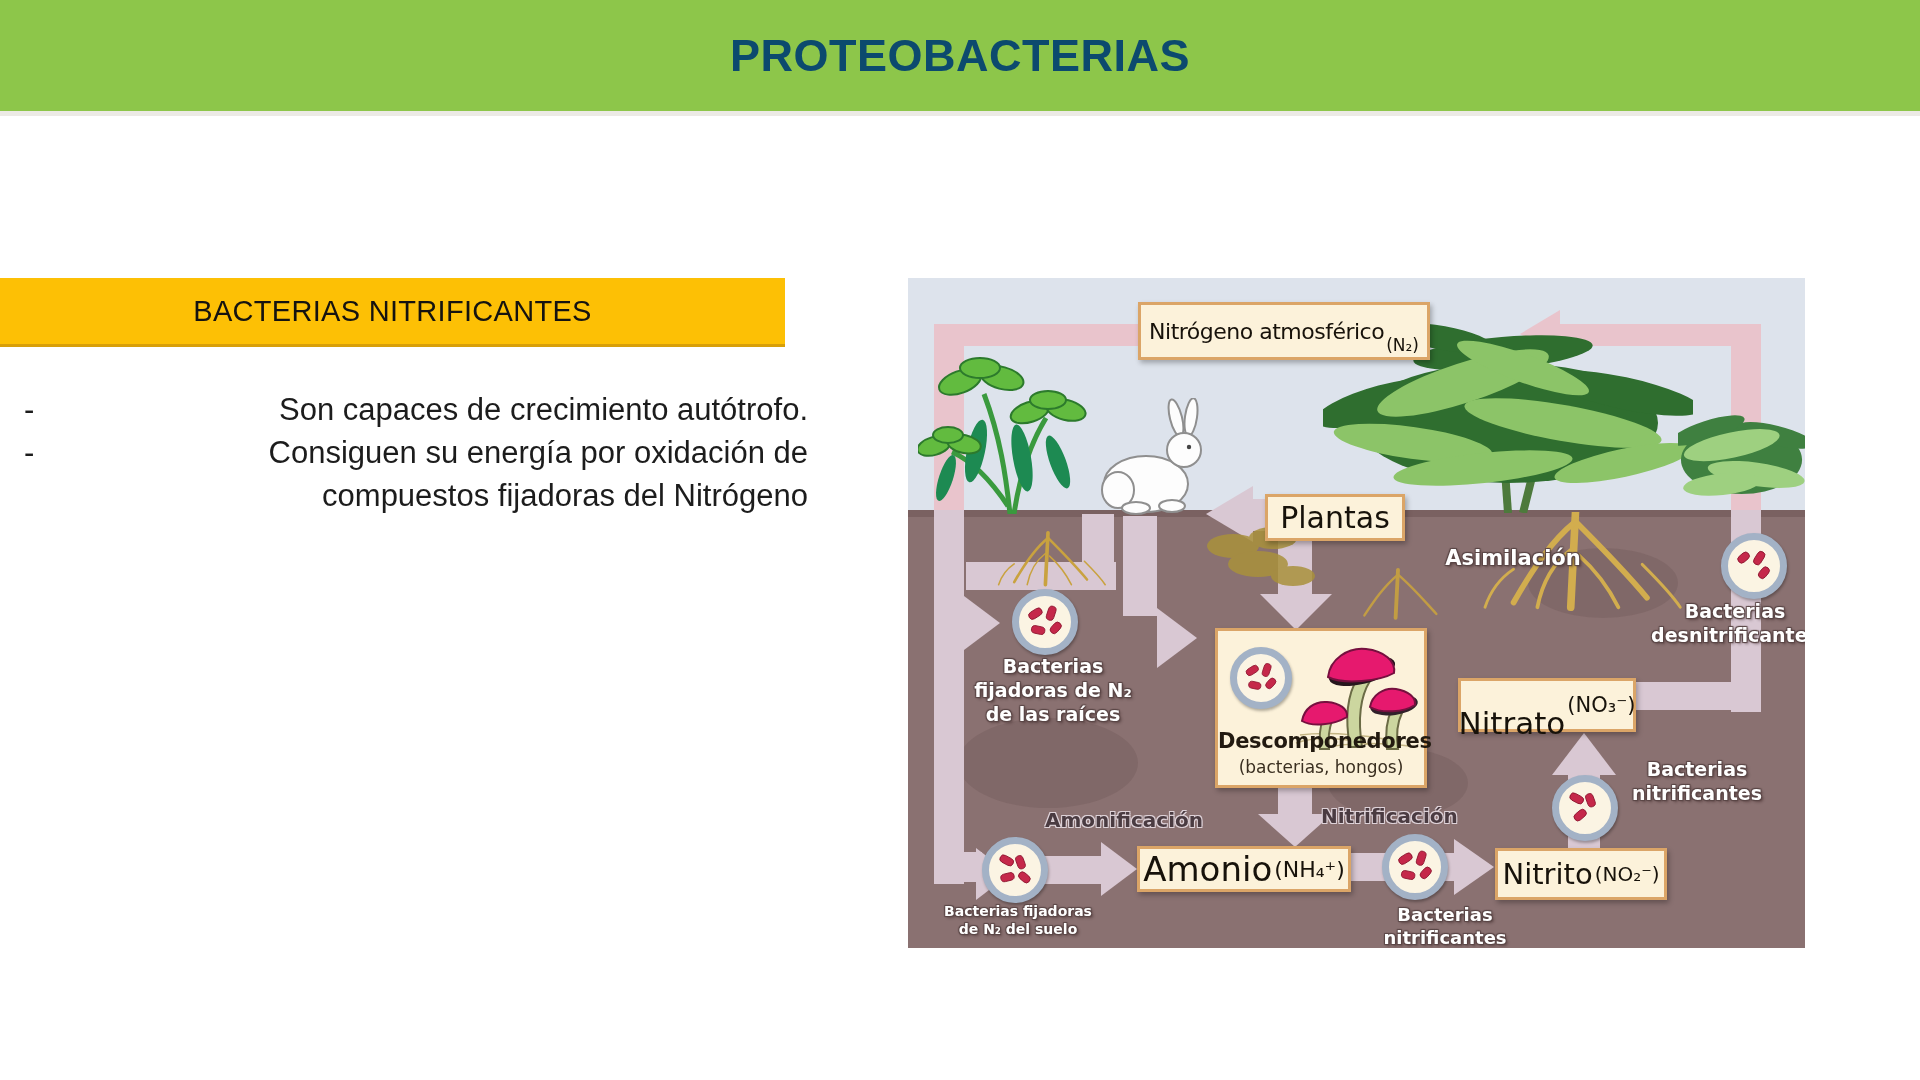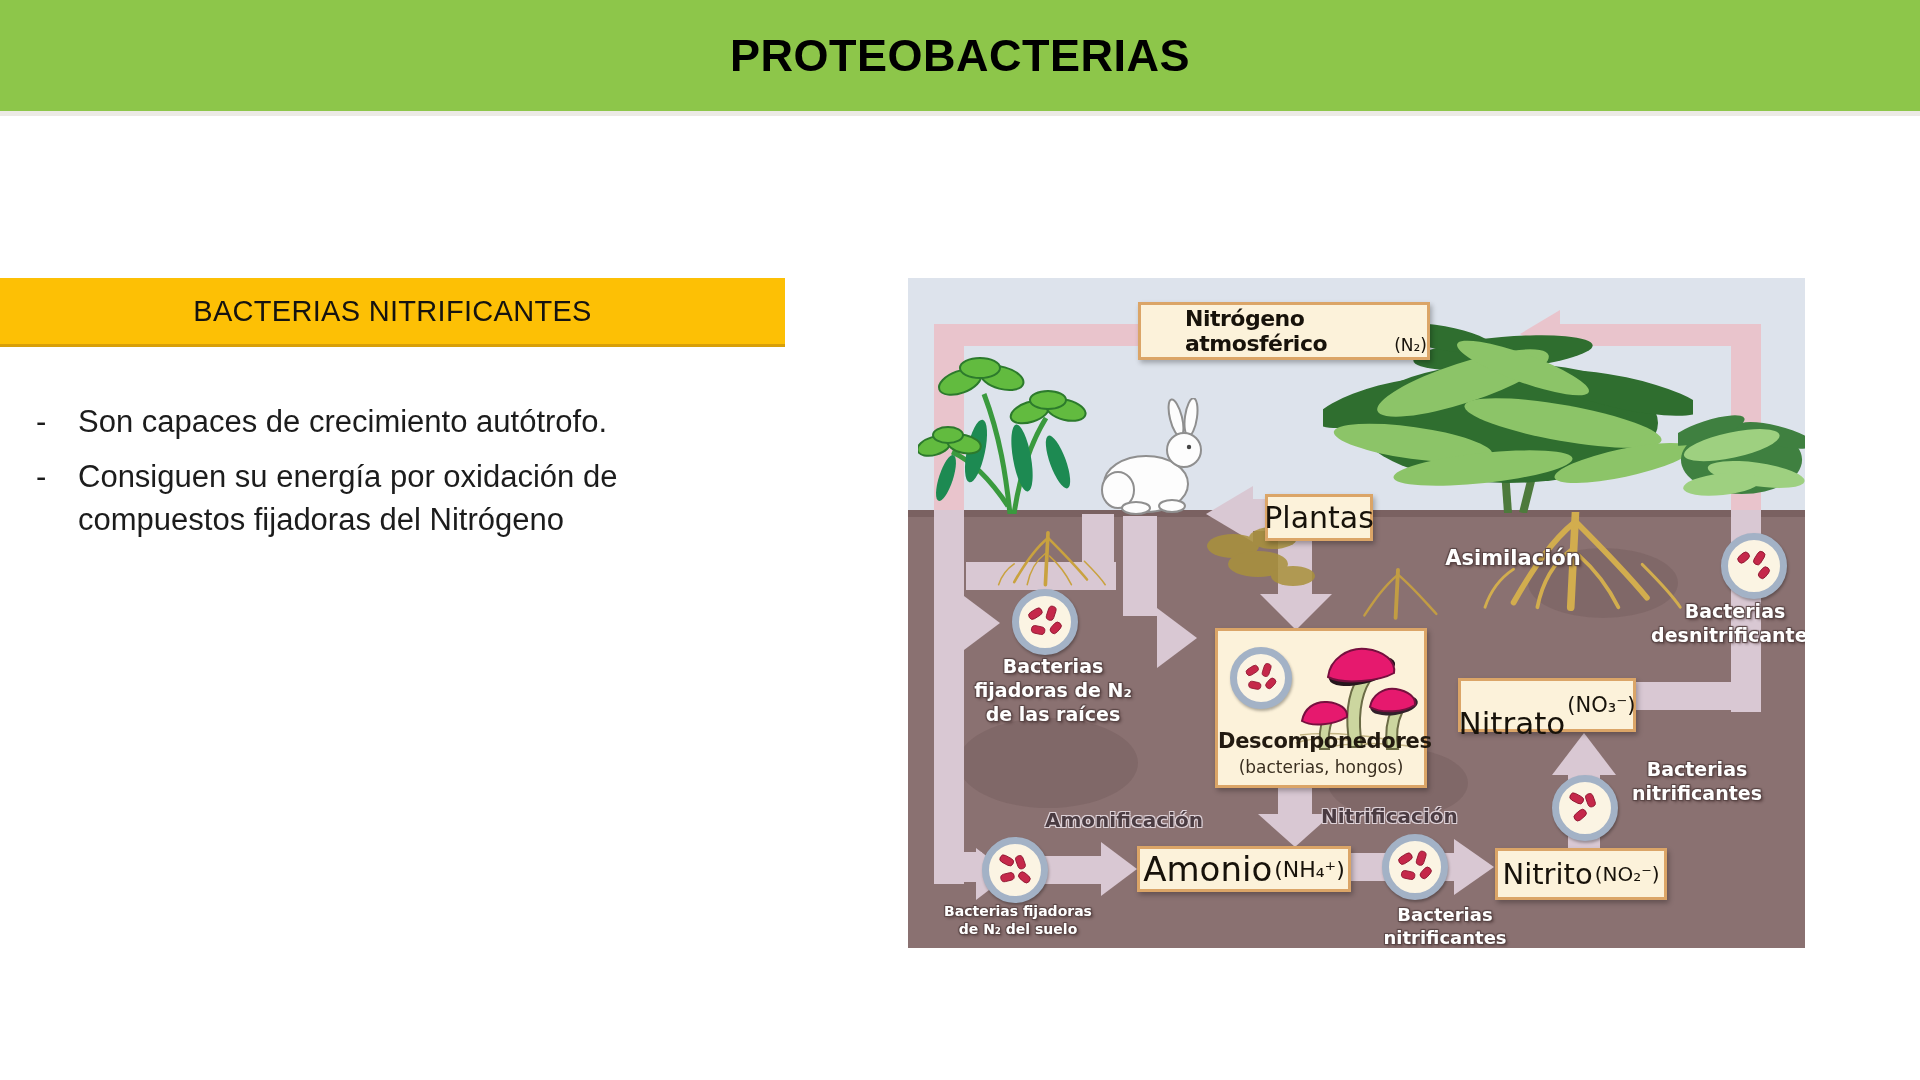--- a/index.html
+++ b/index.html
@@ -2,29 +2,29 @@
 <html style="--header_green: #8dc64a; --banner_yellow: #fdc005; --sky: #dde3ec; --soil: #8a7171; --arrow_sky: #e9c4cc; --arrow_soil: #d9c8d3; --box_bg: #fcf2da; --box_border: #dba567; --bacteria_red: #c5284a; --ring_blue: #a3b2c6;"><head>
 <meta charset="utf-8">
 <style>
   html,body{margin:0;padding:0;background:#fff;}
   #slide{position:relative;width:1920px;height:1080px;background:#fff;overflow:hidden;
          font-family:"Liberation Sans",sans-serif;}
   
   #titlebar{position:absolute;left:0;top:0;width:1920px;height:111px;
             background:var(--header_green,#8dc64a);border-bottom:5px solid #eceae5;
             display:flex;align-items:center;justify-content:center;}
-  #titlebar h1{margin:14px;font-size:45px;font-weight:700;letter-spacing:.5px;color:#000000;text-align:right;}
+  #titlebar h1{margin:14px;font-size:45px;font-weight:700;letter-spacing:.5px;color:#0c4a6e;text-align:right;}
   
   #banner{position:absolute;left:0;top:278px;width:785px;height:66px;
           background:var(--banner_yellow,#fdc005);border-bottom:3px solid #d89f08;
           display:flex;align-items:center;justify-content:center;}
   #banner span{font-size:29px;color:#151310;letter-spacing:.3px;}
   #bullets{position:absolute;left:18px;top:388px;width:790px;list-style:none;margin:0;padding:0;
            font-size:31px;color:#1c1c1c;line-height:43px;}
-  #bullets li{position:relative;padding-left:48px;margin:12px;}
+  #bullets li{position:relative;padding-left:48px;margin:0;text-align:right;}
   #bullets li::before{content:"-";position:absolute;left:6px;top:0;}
   #bullets li span{white-space:pre-line;}
   
   #diagram{position:absolute;left:908px;top:278px;width:897px;height:670px;overflow:hidden;
            font-family:"DejaVu Sans",sans-serif;}
   #sky{position:absolute;left:0;top:0;width:897px;height:232px;background:var(--sky,#dde3ec);}
   #soil{position:absolute;left:0;top:232px;width:897px;height:438px;
         background:var(--soil,#8a7171);border-top:7px solid #7a6161;box-sizing:border-box;}
   .blotch{position:absolute;border-radius:50%;background:rgba(50,30,30,.10);}
   .bar,.tri{position:absolute;display:block;}
@@ -207,25 +207,25 @@
         <ellipse cx="48" cy="86" rx="42" ry="28"></ellipse>
         <ellipse cx="20" cy="92" rx="16" ry="18"></ellipse>
         <circle cx="86" cy="52" r="17"></circle>
         <ellipse cx="74" cy="108" rx="13" ry="6"></ellipse>
         <ellipse cx="38" cy="110" rx="14" ry="6"></ellipse>
       </g>
       <circle cx="91" cy="49" r="2.2" fill="#444"></circle>
     </svg>
 
     <div class="box" style="left:230px;top:24px;width:292px;height:58px;">
-      <span class="lbl" style="font-weight:700;font-size:22px;letter-spacing:-0.5px;margin-left:44px;">Nitrógeno atmosférico</span>
+      <span class="lbl" style="font-weight:400;font-size:22px;letter-spacing:-0.5px;">Nitrógeno atmosférico</span>
         <span class="frm" style="font-size:17px;margin-top:28px;">(N₂)</span>
     </div>
 
-    <div class="box" style="left:357px;top:216px;width:108px;height:47px;">
+    <div class="box" style="left:357px;top:216px;width:140px;height:47px;">
       <span class="lbl" style="font-size:30px;">Plantas</span>
     </div>
 
     <div class="box" style="left:307px;top:350px;width:212px;height:160px;">
       <div class="bcirc" style="left:12px;top:16px;width:62px;height:62px;">
         <svg width="40" height="40" viewBox="0 0 52 52">
             <g fill="var(--bacteria_red,#c5284a)" stroke="#8e1630" stroke-width="1">
           <rect x="6" y="12" width="17" height="9" rx="4.5" transform="rotate(-32 14 16)"></rect>
           <rect x="29" y="7" width="9" height="17" rx="4.5" transform="rotate(18 33 15)"></rect>
           <rect x="10" y="31" width="16" height="9" rx="4.5" transform="rotate(12 18 35)"></rect>

